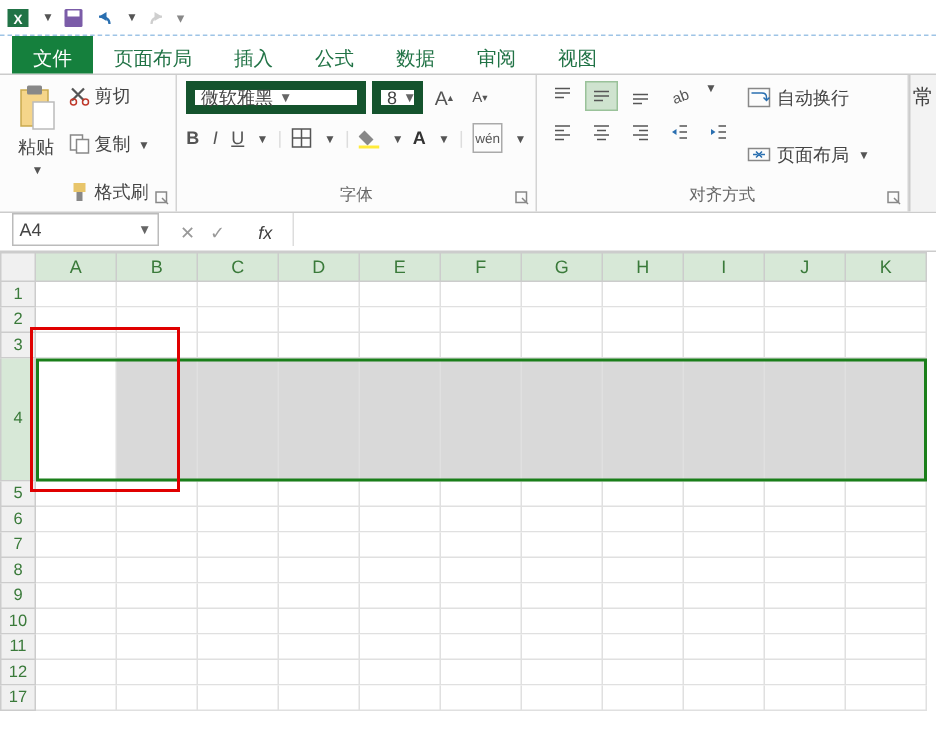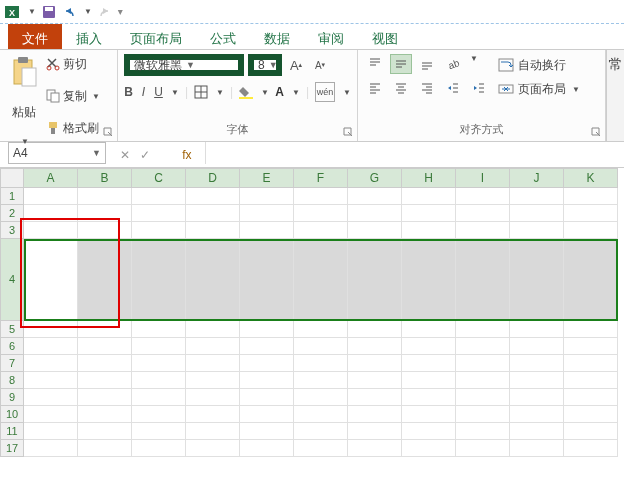--- a/index.html
+++ b/index.html
@@ -1,49 +1,49 @@
 <!DOCTYPE html>
 <html><head>
 <meta charset="utf-8">
 <style>
 *{box-sizing:border-box;margin:0;padding:0;font-family:"Microsoft YaHei",sans-serif}
 body{width:624px;height:504px;background:#fff;overflow:hidden;font-size:12px;color:#444}
 .qat{height:24px;background:#fff;border-bottom:1px dashed #9ec4e6;display:flex;align-items:center;padding:0 4px;gap:6px}
 .qat svg{display:block}
 .tabs{height:26px;display:flex;align-items:stretch;border-bottom:1px solid #ccc;padding-left:8px}
 .tab{padding:4px 14px 0;font-size:13px;color:#217346;cursor:pointer;display:flex;align-items:center}
-.tab.file{background:#c2410c;color:#fff}
+.tab.file{background:#15803d;color:#fff}
 .tab.active{color:#217346;border-bottom:2px solid #217346;font-weight:bold}
 .ribbon{height:92px;display:flex;border-bottom:1px solid #ccc;background:#fcfcfc}
 .group{border-right:1px solid #d4d4d4;padding:4px 6px 2px;display:flex;flex-direction:column;position:relative}
 .glabel{text-align:center;font-size:11px;color:#666;margin-top:auto;padding-bottom:2px}
 .corner{position:absolute;right:4px;bottom:4px;width:10px;height:10px}
 .clip{display:flex;gap:4px}
-.clip-left{display:flex;flex-direction:column;align-items:center;gap:16px;padding:2px 4px}
+.clip-left{display:flex;flex-direction:column;align-items:center;gap:2px;padding:2px 4px}
 .clip-right{display:flex;flex-direction:column;gap:12px;font-size:12px}
 .clip-right .row{display:flex;align-items:center;gap:3px;height:20px}
 .font-top{display:flex;align-items:center;gap:4px;margin-bottom:6px}
 .combo{height:22px;border:6px solid #14532d;background:#fff;display:flex;align-items:center;padding:0 4px;font-size:12px}
 .combo .arr{margin-left:4px;color:#666;font-size:9px}
 .font-name{width:120px}
 .font-size{width:34px}
 .btnrow{display:flex;align-items:center;gap:6px}
 .ibtn{width:20px;height:20px;display:flex;align-items:center;justify-content:center;color:#555}
 .ibtn svg{display:block}
 .align-top,.align-bot{display:flex;gap:4px;margin-bottom:4px}
 .align-cell{width:22px;height:20px;display:flex;align-items:center;justify-content:center}
 .align-cell.sel{background:#cfe3cf;border:1px solid #9ac29a}
-.wrap-col{display:flex;flex-direction:column;gap:2px;margin-left:8px}
+.wrap-col{display:flex;flex-direction:column;gap:16px;margin-left:8px}
 .wrap-row{display:flex;align-items:center;gap:4px;font-size:12px;height:22px}
 .right-edge{width:18px;background:#f3f3f3;border-left:1px solid #ccc;display:flex;align-items:flex-start;justify-content:center;padding-top:6px;font-size:14px}
 .namebox-row{height:26px;display:flex;border-bottom:1px solid #ccc}
 .namebox{width:98px;height:22px;border:1px solid #bbb;margin:0 6px 0 8px;padding:0 4px;font-size:12px;display:flex;align-items:center;justify-content:space-between}
 .namebox .arr{font-size:9px;color:#666}
 .fx-btns{display:flex;align-items:center;gap:10px;color:#999;padding:0 8px}
-.fx{color:#a16207;margin-left:22px}
+.fx{font-style:italic;color:#404040;margin-left:12px}
 .formula{flex:1;height:22px;border-left:1px solid #ddd;margin-left:6px}
 .grid-wrap{position:relative}
 .colhdr{display:flex;height:20px}
 .rowhdr-space{width:24px;border:1px solid #ccc;background:#f0f0f0}
 .ch{width:54px;border:1px solid #ccc;border-left:none;background:#f0f0f0;text-align:center;font-size:12px;color:#3a7a3a;line-height:18px}
 .ch.sel{background:#d7e8d7}
 .gridbody{display:flex;flex-direction:column}
 .gr{display:flex;height:17px}
 .gr.tall{height:82px}
 .rh{width:24px;border:1px solid #ccc;border-top:none;background:#f0f0f0;text-align:center;font-size:11px;color:#3a7a3a;line-height:16px}
@@ -83,22 +83,22 @@
       <svg width="14" height="14">
         <path d="M5 3 L10 6 L5 9 Z" fill="#888"></path>
         <path d="M10 6 Q3 6 3 11" stroke="#888" fill="none" stroke-width="1.5"></path>
       </svg>
     </span>
   <span style="color:#888;font-size:10px">▾</span>
 </div>
 
 <div class="tabs">
   <div class="tab file">文件</div>
+  <div class="tab">页面布局</div>
   <div class="tab">插入</div>
-  <div class="tab">页面布局</div>
   <div class="tab">公式</div>
   <div class="tab">数据</div>
   <div class="tab">审阅</div>
   <div class="tab">视图</div>
 </div>
 
 <div class="ribbon">
 
   <div class="group" style="width:118px">
     <div class="clip">
@@ -472,20 +472,34 @@
         <div class="gc"></div>
         <div class="gc"></div>
         <div class="gc"></div>
         <div class="gc"></div>
         <div class="gc"></div>
         <div class="gc"></div>
         <div class="gc"></div>
         <div class="gc"></div>
       </div>
       <div class="gr">
+        <div class="rh">12</div>
+        <div class="gc"></div>
+        <div class="gc"></div>
+        <div class="gc"></div>
+        <div class="gc"></div>
+        <div class="gc"></div>
+        <div class="gc"></div>
+        <div class="gc"></div>
+        <div class="gc"></div>
+        <div class="gc"></div>
+        <div class="gc"></div>
+        <div class="gc"></div>
+      </div>
+      <div class="gr">
         <div class="rh">17</div>
         <div class="gc"></div>
         <div class="gc"></div>
         <div class="gc"></div>
         <div class="gc"></div>
         <div class="gc"></div>
         <div class="gc"></div>
         <div class="gc"></div>
         <div class="gc"></div>
         <div class="gc"></div>

